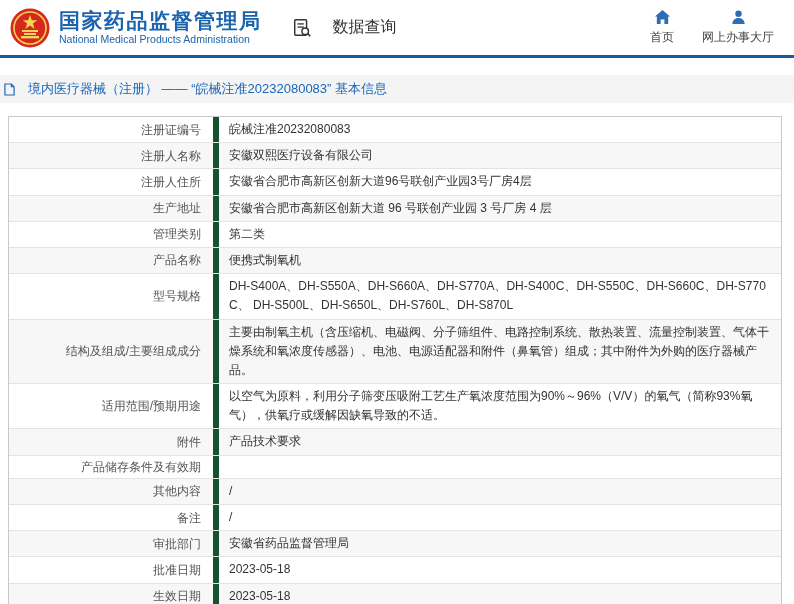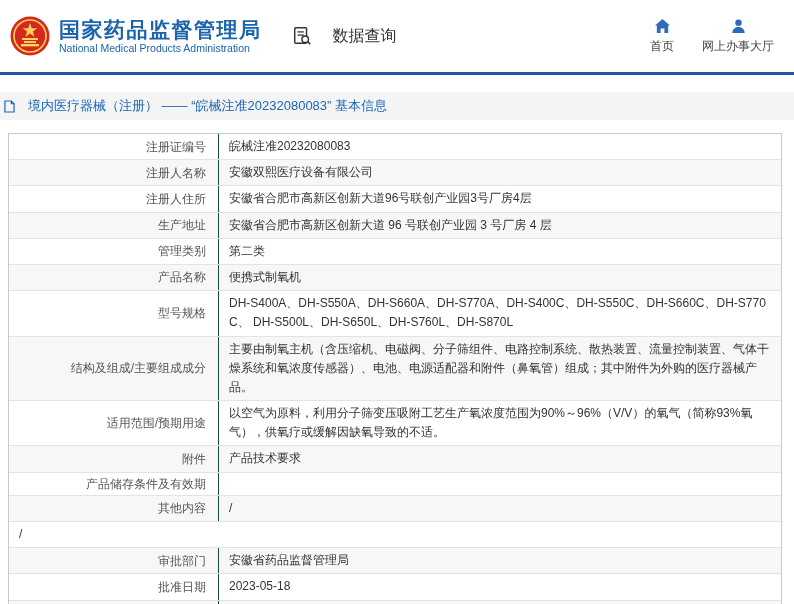--- a/index.html
+++ b/index.html
@@ -6,21 +6,21 @@
   html,body { margin:0; padding:0; }
   body {
     width:794px;
     background:#ffffff;
     font-family:"Liberation Sans","DejaVu Sans",sans-serif;
     color:#333;
   }
   
   .header {
     display:flex; align-items:center;
-    height:75px; padding:0 20px 0 10px;
+    height:58px; padding:0 20px 0 10px;
     background:#ffffff;
     border-bottom:3px solid #1a5aa5;
   }
   .emblem { width:40px; height:40px; flex:0 0 40px; }
   .org { margin-left:9px; line-height:1.1; }
   .org-cn { font-size:21px; font-weight:bold; color:#1b63ad; letter-spacing:1.5px; }
   .org-en { font-size:10.5px; color:#1b63ad; margin-top:2px; }
   .section { display:flex; align-items:center; gap:21px; margin-left:30px; font-size:16px; color:#333; }
   .nav { margin-left:auto; display:flex; gap:28px; }
   .nav-item { display:flex; flex-direction:column; align-items:center; gap:3px; font-size:12px; color:#444; cursor:pointer; }
@@ -41,21 +41,21 @@
   }
   .row { display:flex; border-bottom:1px solid #e3e3e3; min-height:23px; }
   .row:last-child { border-bottom:none; }
   .row:nth-child(even) { background:#f7f7f7; }
   .cell-label {
     flex:0 0 210px; width:210px;
     display:flex; justify-content:flex-end; align-items:center; gap:3px;
     text-align:right;
     padding:3px 12px 3px 6px;
     font-size:12px; color:#555;
-    border-right:1px solid #14532d;
+    border-right:6px solid #14532d;
     line-height:1.35;
   }
   .cell-value {
     flex:1;
     display:flex; align-items:center;
     padding:3px 12px 3px 10px;
     font-size:12px; color:#333;
     line-height:1.6;
     word-break:break-all;
   }
@@ -225,20 +225,23 @@
   <div class="row">
     <div class="cell-label">
         <span>其他内容</span>
       </div>
     <div class="cell-value">
         <span>/</span>
       </div>
   </div>
 
   <div class="row">
+    <div class="cell-label">
+        <span>备注</span>
+      </div>
     <div class="cell-value">
         <span>/</span>
       </div>
   </div>
 
   <div class="row">
     <div class="cell-label">
         <span>审批部门</span>
       </div>
     <div class="cell-value">

